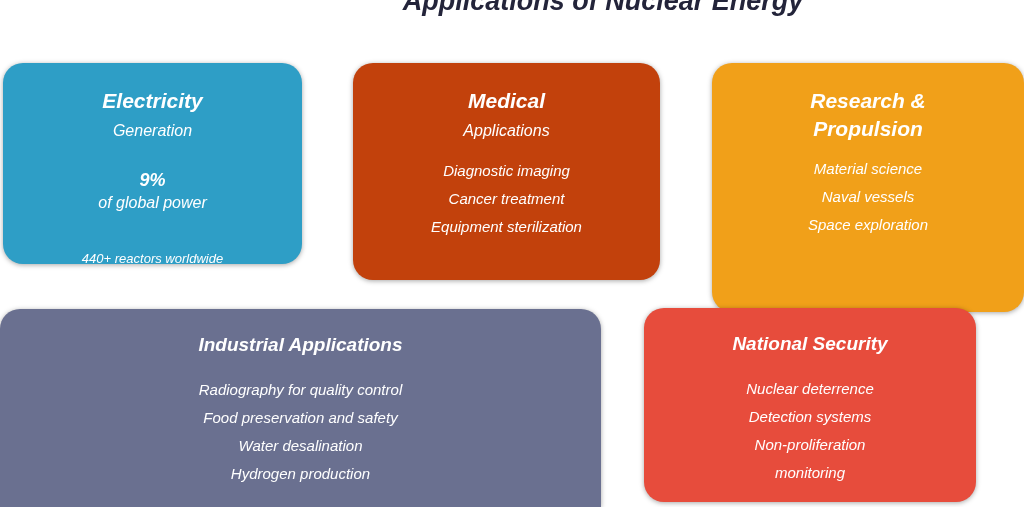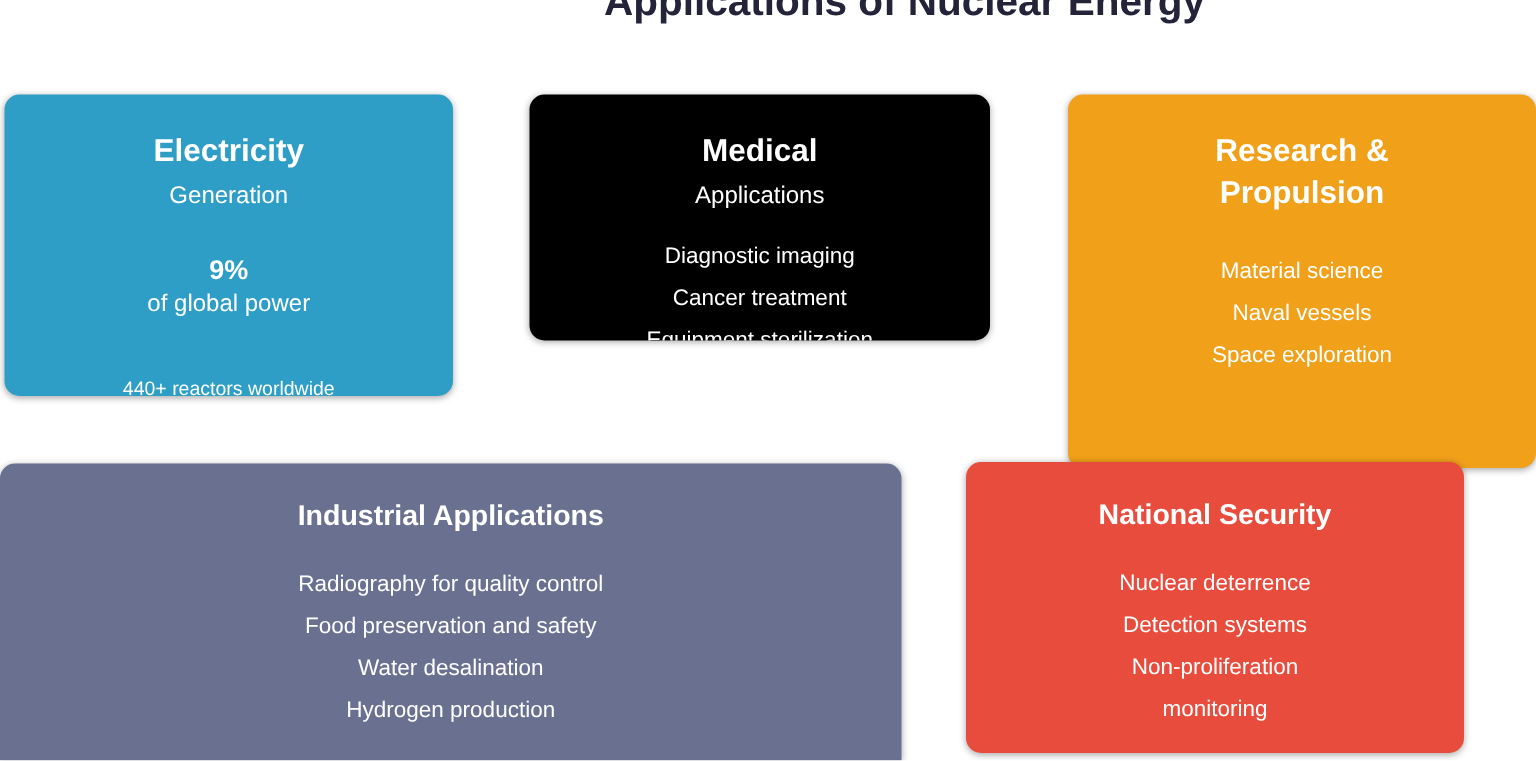--- a/index.html
+++ b/index.html
@@ -10,42 +10,43 @@
     height: 507px;
     overflow: hidden;
     font-family: "Liberation Sans", sans-serif;
   }
   .stage {
     position: relative;
     width: 1024px;
     height: 507px;
     overflow: hidden;
     background: #ffffff;
+    font-style: italic;
   }
   .page-title {
     position: absolute;
     top: -15px;
     left: 603px;
     transform: translateX(-50%);
     font-size: 27px;
     line-height: 32px;
     font-weight: bold;
     color: #23243a;
     white-space: nowrap;
   }
   .card {
     position: absolute;
-    border-radius: 10px;
+    border-radius: 20px;
     color: #ffffff;
     text-align: center;
     box-shadow: 0 1px 5px rgba(0,0,0,0.35);
     overflow: hidden;
   }
   .card-electricity { left: 3px;   top: 63px;  width: 299px; height: 201px; background: #2e9ec6; }
-  .card-medical     { left: 353px; top: 63px;  width: 307px; height: 164px; background: #000000; }
+  .card-medical     { left: 353px; top: 63px;  width: 307px; height: 217px; background: #c2410c; }
   .card-research    { left: 712px; top: 63px;  width: 312px; height: 249px; background: #f1a019; }
   .card-industrial  { left: 0px;   top: 309px; width: 601px; height: 198px; background: #6a7090; border-bottom-left-radius: 0; border-bottom-right-radius: 0; }
   .card-security    { left: 644px; top: 308px; width: 332px; height: 194px; background: #e74c3c; }
 
   .card-title {
     font-size: 21px;
     line-height: 24px;
     font-weight: bold;
     margin-top: 26px;
   }
@@ -58,21 +59,21 @@
     line-height: 20px;
     margin-top: 8px;
   }
   .card-list {
     list-style: none;
     margin: 16px 0 0 0;
     padding: 0;
     font-size: 15px;
   }
   .card-list li { line-height: 28px; }
-  .card-research .card-list { margin-top: 24px; }
+  .card-research .card-list { margin-top: 12px; }
 
   .bottom .card-title {
     font-size: 19px;
     line-height: 24px;
     margin-top: 24px;
   }
   .bottom .card-list { margin-top: 19px; }
 
   .stat-value {
     font-size: 18px;

